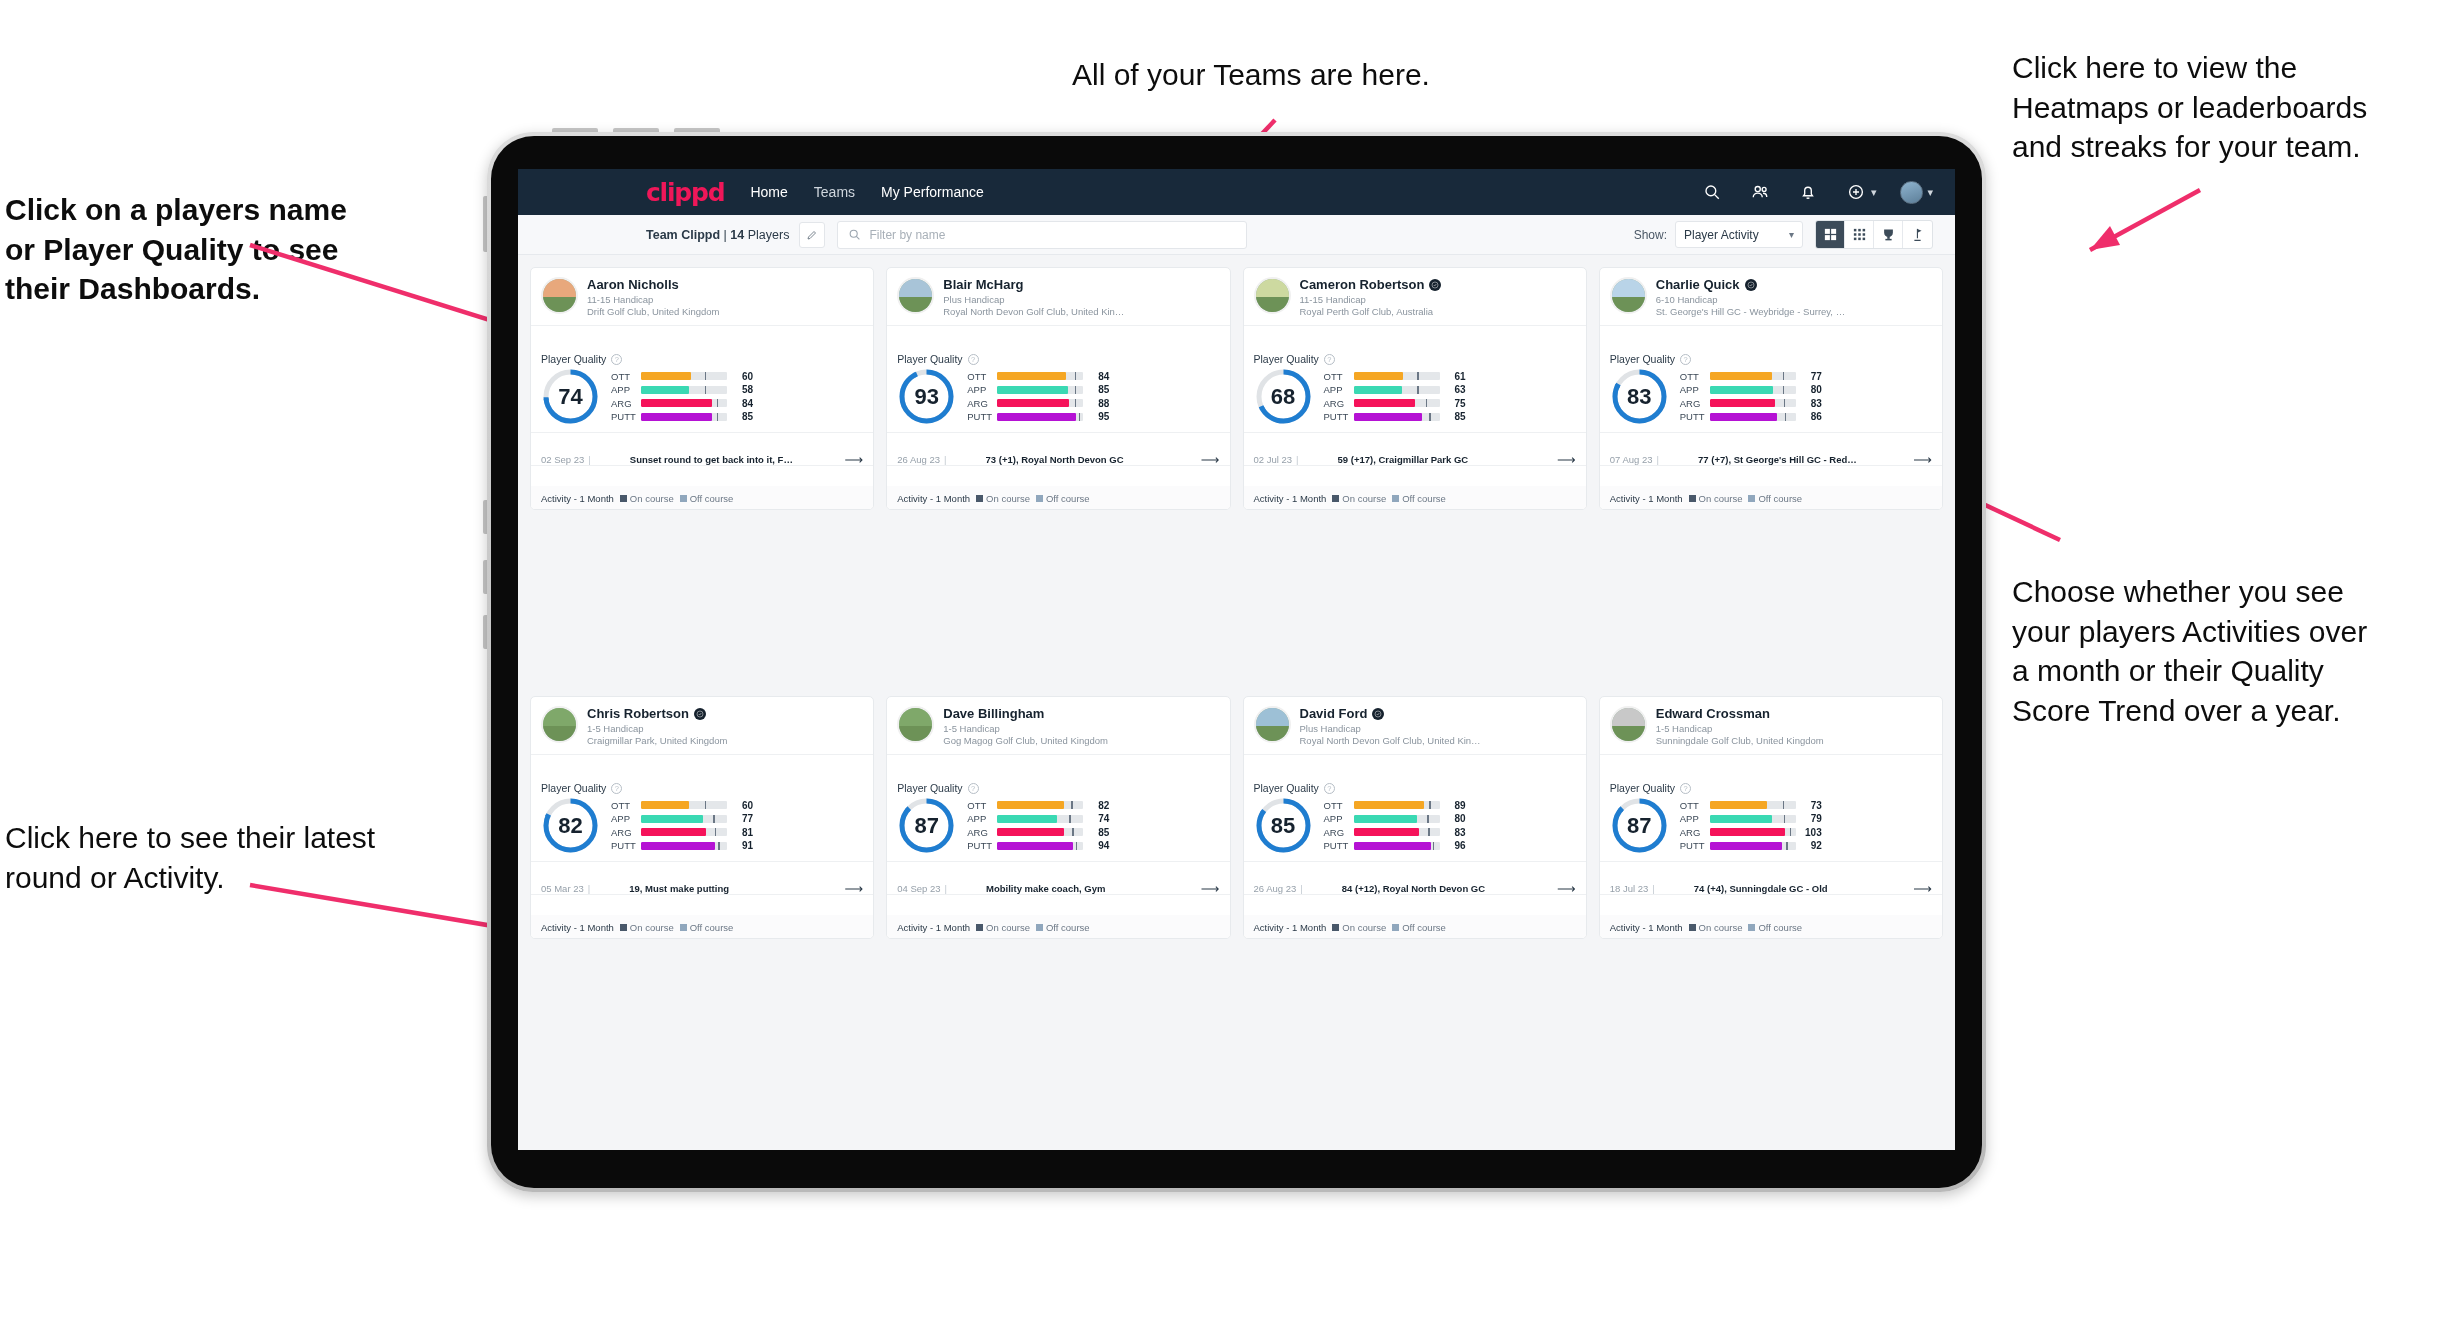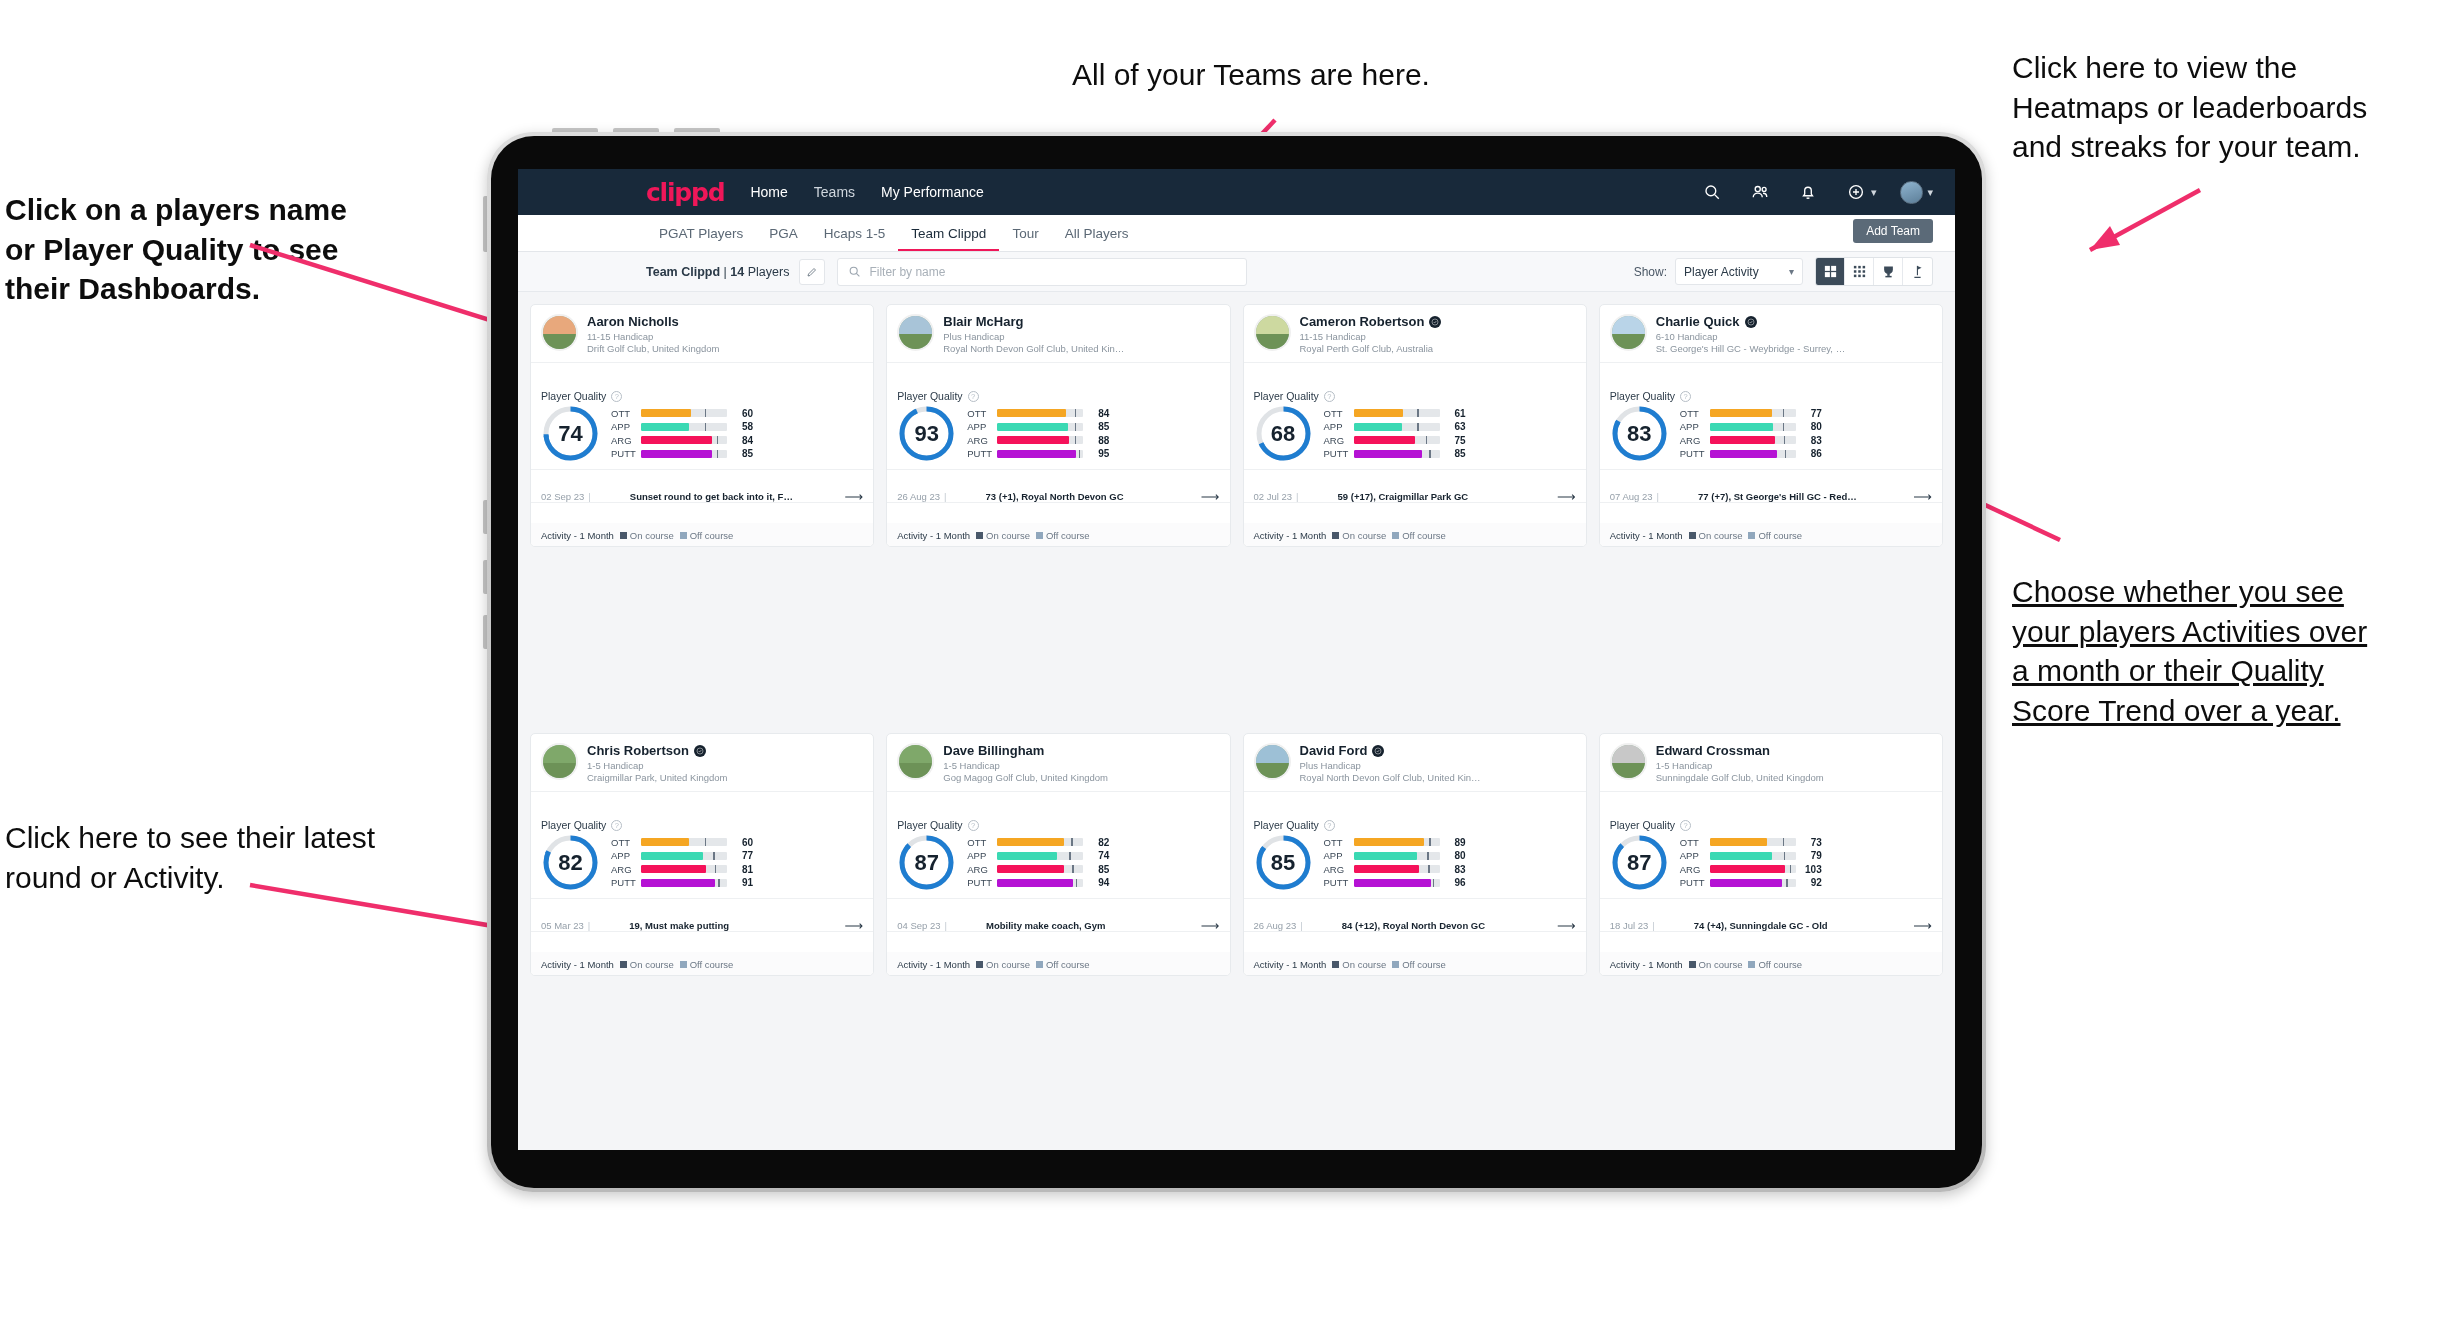--- a/index.html
+++ b/index.html
@@ -277,21 +277,21 @@
 
 <div id="stage">
 
   <div class="annot" id="an-teams" style="left:1072px; top:55px;">All of your Teams are here.</div>
   <div class="annot" id="an-heat" style="left:2012px; top:48px;">Click here to view the
 Heatmaps or leaderboards
 and streaks for your team.</div>
   <div class="annot" id="an-name" style="left:5px; top:190px;font-weight:bold;">Click on a players name
 or Player Quality to see
 their Dashboards.</div>
-  <div class="annot" id="an-act" style="left:2012px; top:572px;text-decoration:underline;">Choose whether you see
+  <div class="annot" id="an-act" style="left:2012px; top:572px;">Choose whether you see
 your players Activities over
 a month or their Quality
 Score Trend over a year.</div>
   <div class="annot" id="an-round" style="left:5px; top:818px;">Click here to see their latest
 round or Activity.</div>
 
   <svg class="annot-arrow" style="left:0; top:0;" width="2452" height="1319">
     <g stroke="#ef2e6b" stroke-width="4.5" fill="none">
       <path d="M1275,120 L1145,258"></path>
       <path d="M2200,190 L2090,250"></path>
@@ -351,31 +351,20 @@
             <svg viewBox="0 0 24 24">
                 <circle cx="12" cy="12" r="8.5"></circle>
                 <path d="M12 8v8M8 12h8"></path>
               </svg>
           </div>
           <div class="caret">▾</div>
           <div id="avatar"></div>
           <div class="caret">▾</div>
         </div>
 
-        <div id="tabrow">
-          <div id="tabs">
-            <div class="tab">PGAT Players</div>
-            <div class="tab">PGA</div>
-            <div class="tab">Hcaps 1-5</div>
-            <div class="tab active">Team Clippd</div>
-            <div class="tab">Tour</div>
-            <div class="tab">All Players</div>
-          </div>
-          <div id="addteam">Add Team</div>
-        </div>
 
         <div id="filterrow">
           <div id="teamlabel">
             <b>Team Clippd</b>
             <span>|</span>
             <b>14</b>
             <span>Players</span>
           </div>
           <div id="editbtn">
             <svg viewBox="0 0 24 24">

